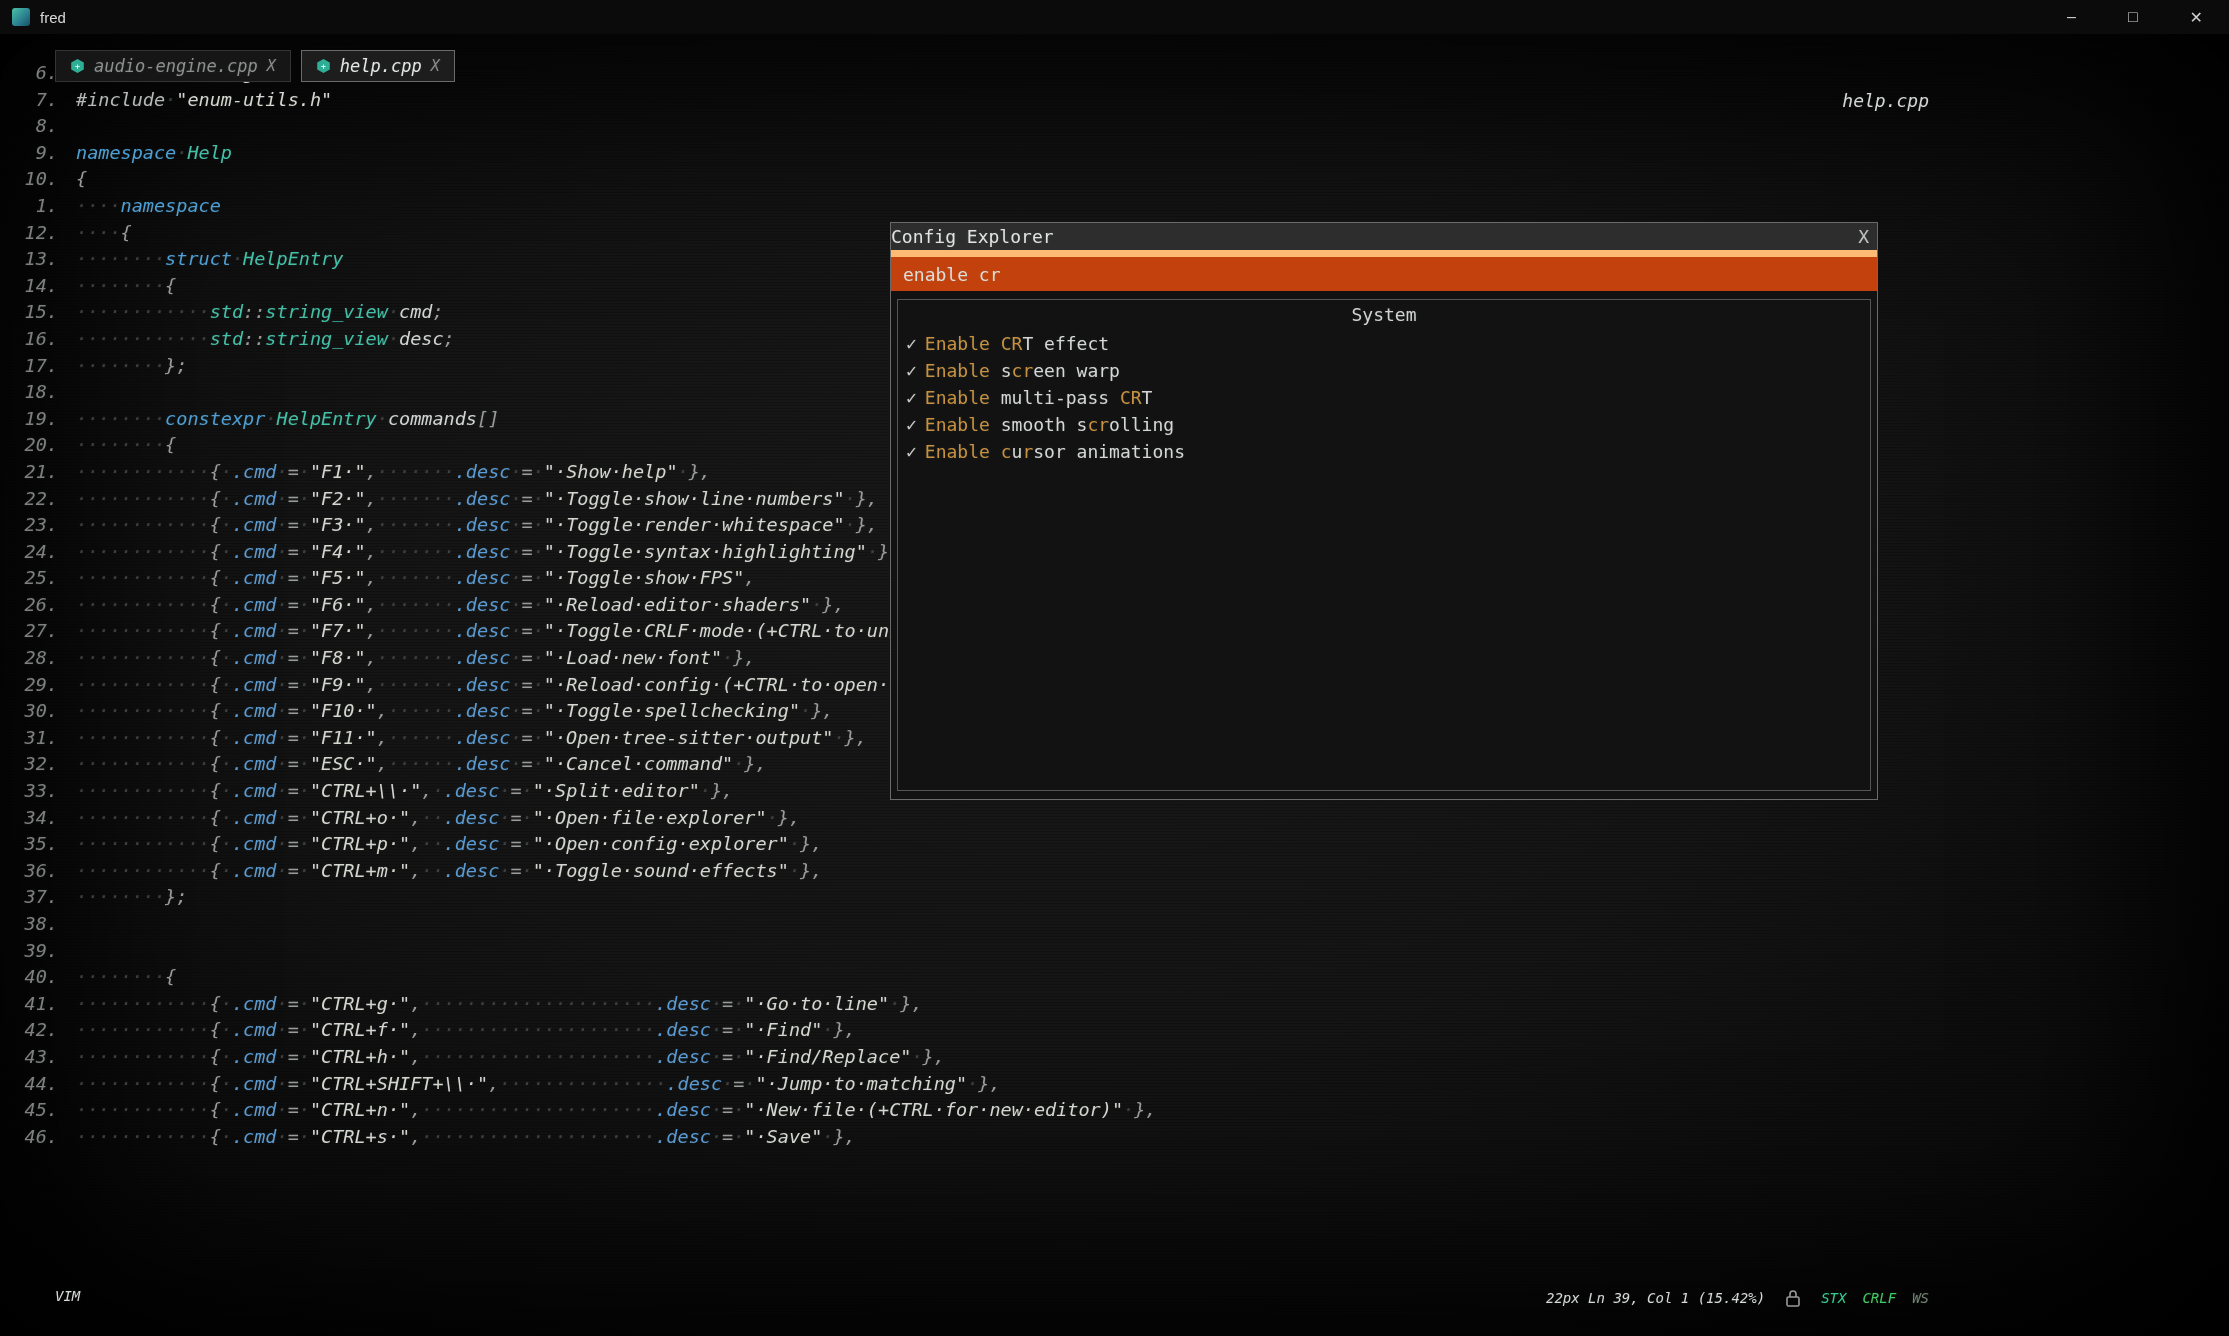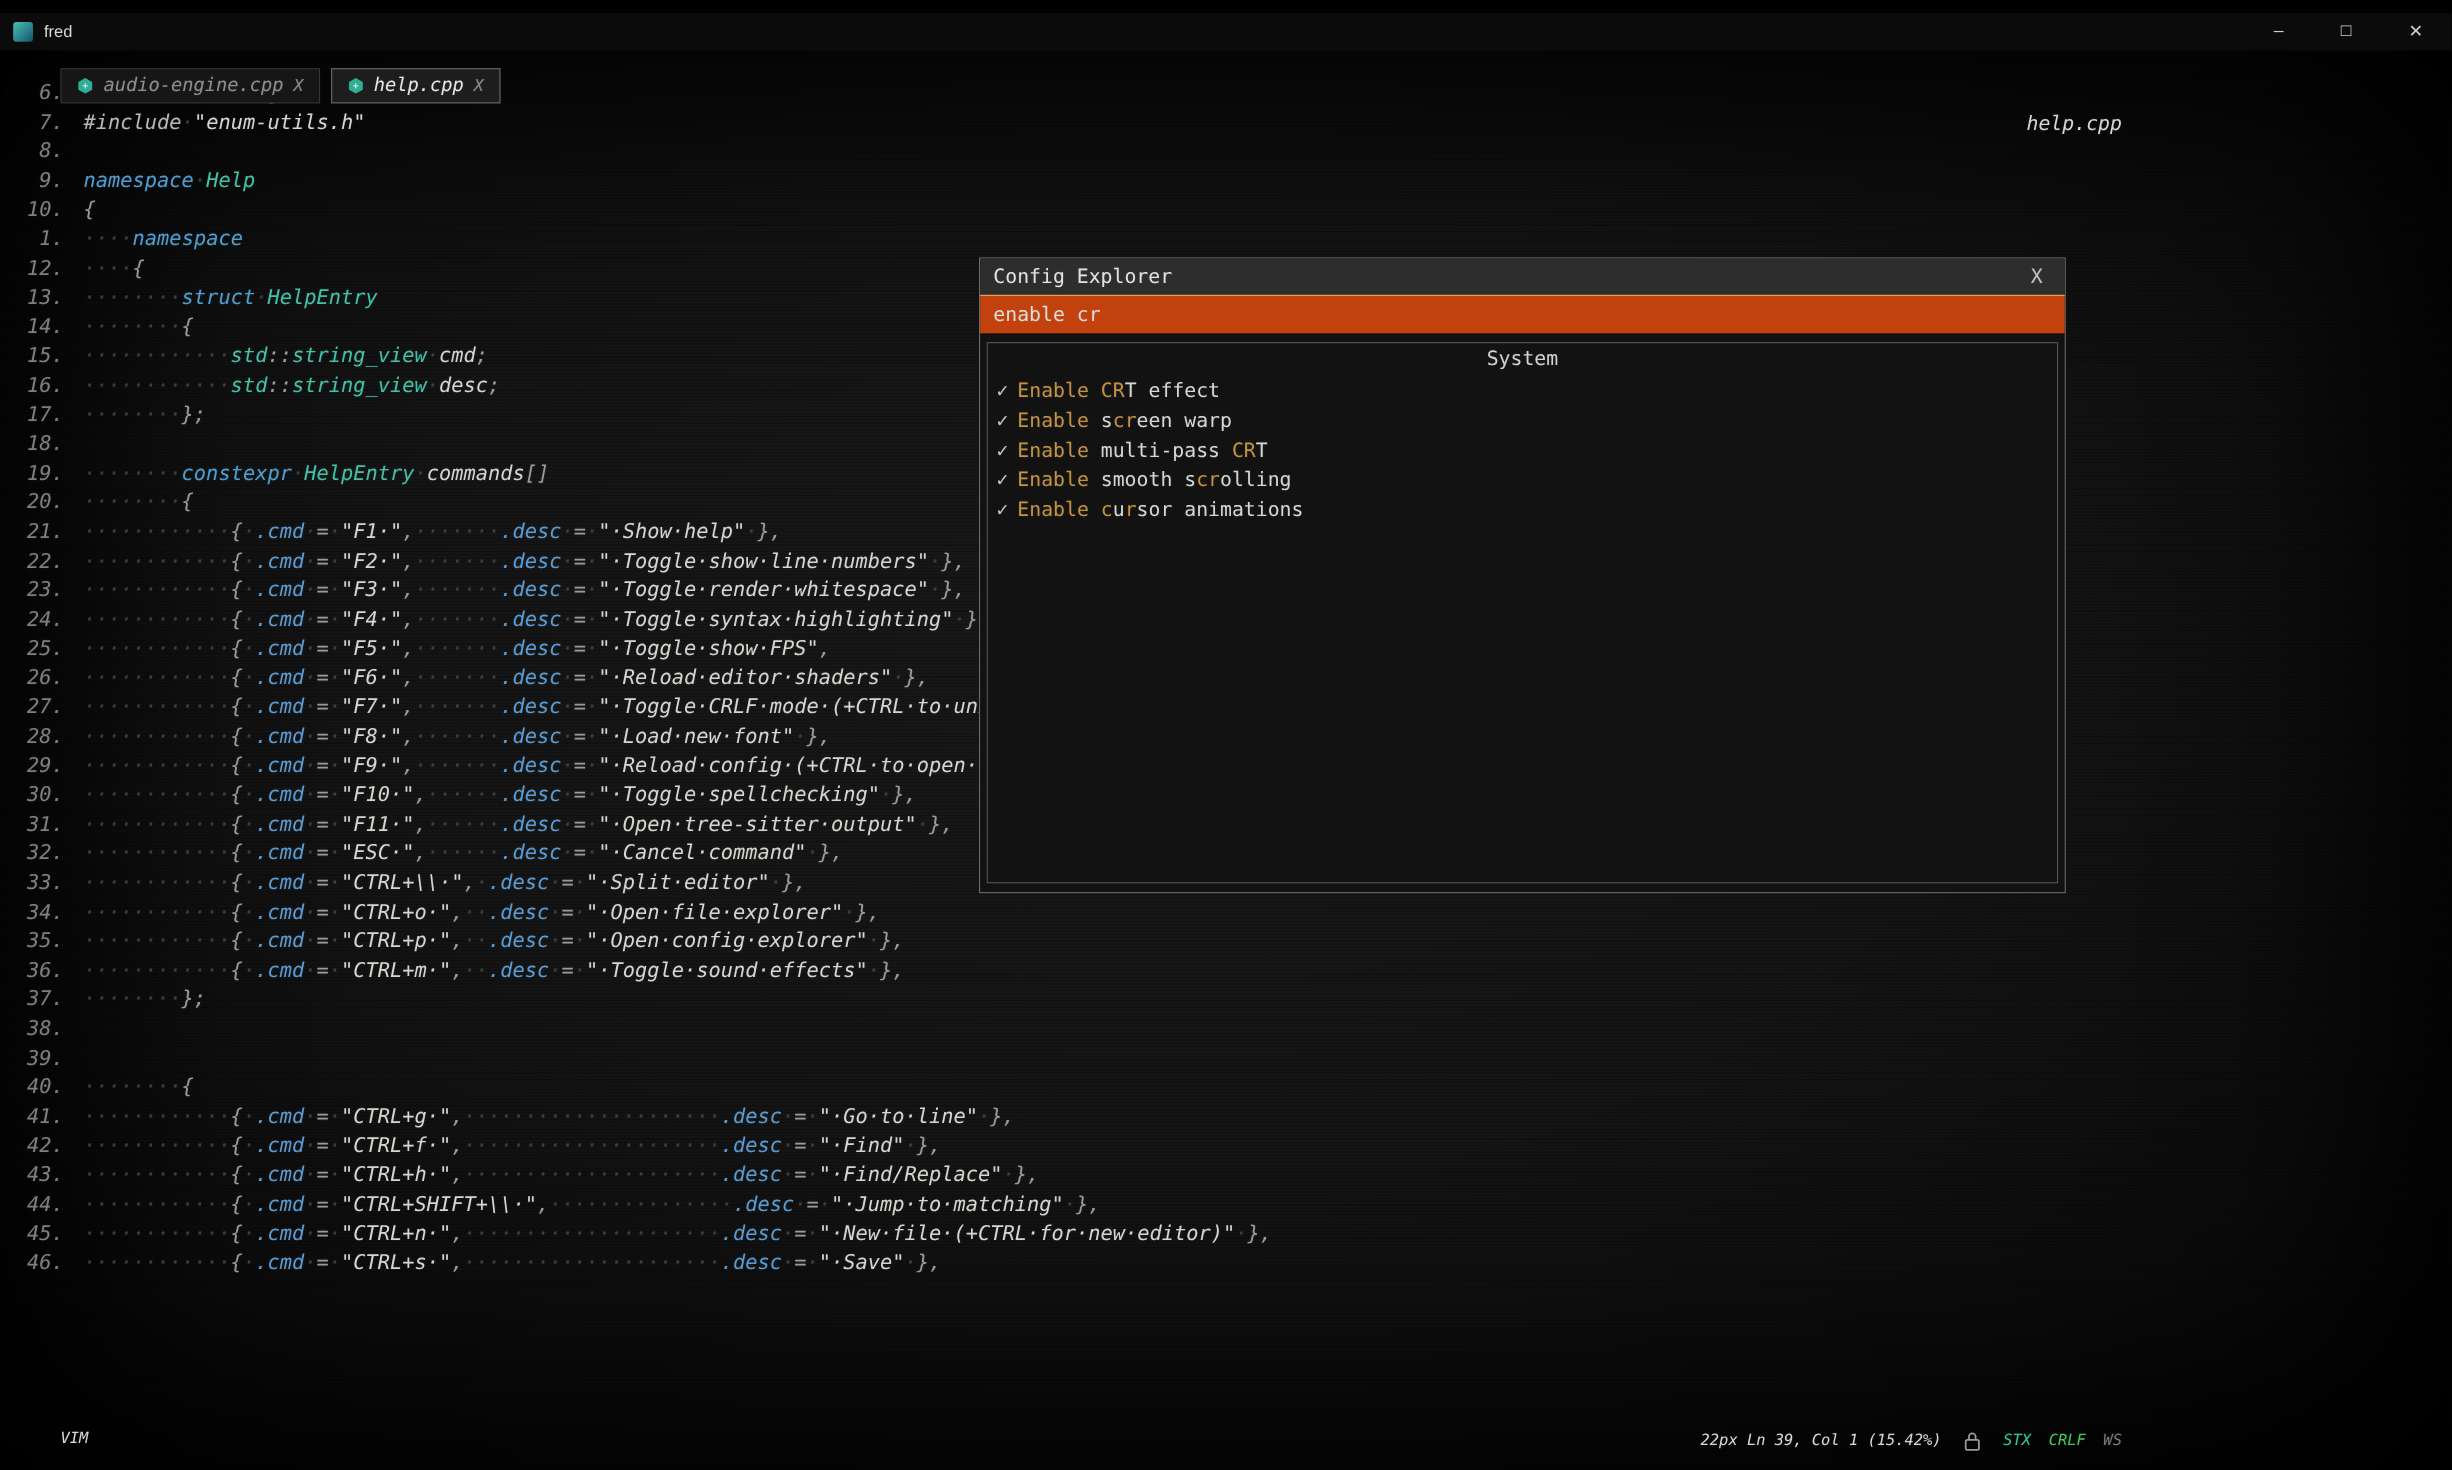--- a/index.html
+++ b/index.html
@@ -1,19 +1,19 @@
 <!DOCTYPE html>
 <html style="--keyword: #4d9fd6; --type: #43c0a8; --member: #5b9bd5; --string: #d6d6d0; --punct: #9b9b9b; --whitespace-dot: #3f3f3f; --match-highlight: #c9913f;"><head>
 <meta charset="utf-8">
 <style>
   * { margin:0; padding:0; box-sizing:border-box; }
   html,body { background:#000; width:2229px; height:1336px; overflow:hidden; }
   body { font-family:"DejaVu Sans Mono", monospace; }
 
-  .window { position:relative; width:2229px; height:992px; background:#000;margin-top:12px; }
+  .window { position:relative; width:2229px; height:992px; background:#000; }
 
   
   .titlebar { position:absolute; left:0; top:0; width:100%; height:34px; background:#0b0b0b;
               display:flex; align-items:center; font-family:"Liberation Sans", sans-serif; }
   .app-logo { width:18px; height:18px; margin-left:12px; border-radius:3px;
               background:linear-gradient(135deg,#49c2a7 0%,#2a7f8f 60%,#184f66 100%); }
   .win-title { color:#d8d8d8; font-size:15px; margin-left:10px; }
   .win-controls { margin-left:auto; display:flex; align-items:center; gap:52px; padding-right:26px;
                   color:#cfcfcf; font-size:16px; }
   .win-controls span { cursor:default; }
@@ -53,22 +53,22 @@
   .tok-pu { color:var(--punct); }
   .tok-id { color:#d4d4d4; }
   .tok-pp { color:#b8b8b8; }
   .tok-ws { color:var(--whitespace-dot); }
   .caret { display:inline-block; width:2px; height:20px; background:#c9c9c9;
            vertical-align:middle; margin-right:-2px; }
 
   
   .popup { position:absolute; left:890px; top:188px; width:988px; height:578px; z-index:10;
            background:#121212; border:1px solid #6a6a6a; font-size:18px; font-style:normal; }
-  .popup-header { height:34px; background:#2d2d2d; border-bottom:1px solid #fdba74;
-                  display:flex; align-items:center; padding:0 12px; color:#e2e2e2; }
+  .popup-header { height:34px; background:#2d2d2d; border-bottom:7px solid #fdba74;
+                  display:flex; align-items:center; padding:0 0; color:#e2e2e2; }
   .popup-close { margin-left:auto; color:#c2c2c2; padding:0 8px; }
   .popup-search { height:34px; background:#c2410c; display:flex; align-items:center;
                   padding:0 12px; color:#dddddd; white-space:pre; }
   .popup-body { position:absolute; left:6px; right:6px; top:76px; bottom:8px;
                 border:1px solid #555555; }
   .popup-section { text-align:center; height:30px; line-height:30px; color:#d2d2d2; }
   .opt { display:flex; align-items:center; height:27px; padding:0 8px; white-space:pre; }
   .opt .check { color:#c9c9c9; margin-right:8px; }
   .opt .hl { color:var(--match-highlight); }
   .opt .tx { color:#d6d6d6; }

